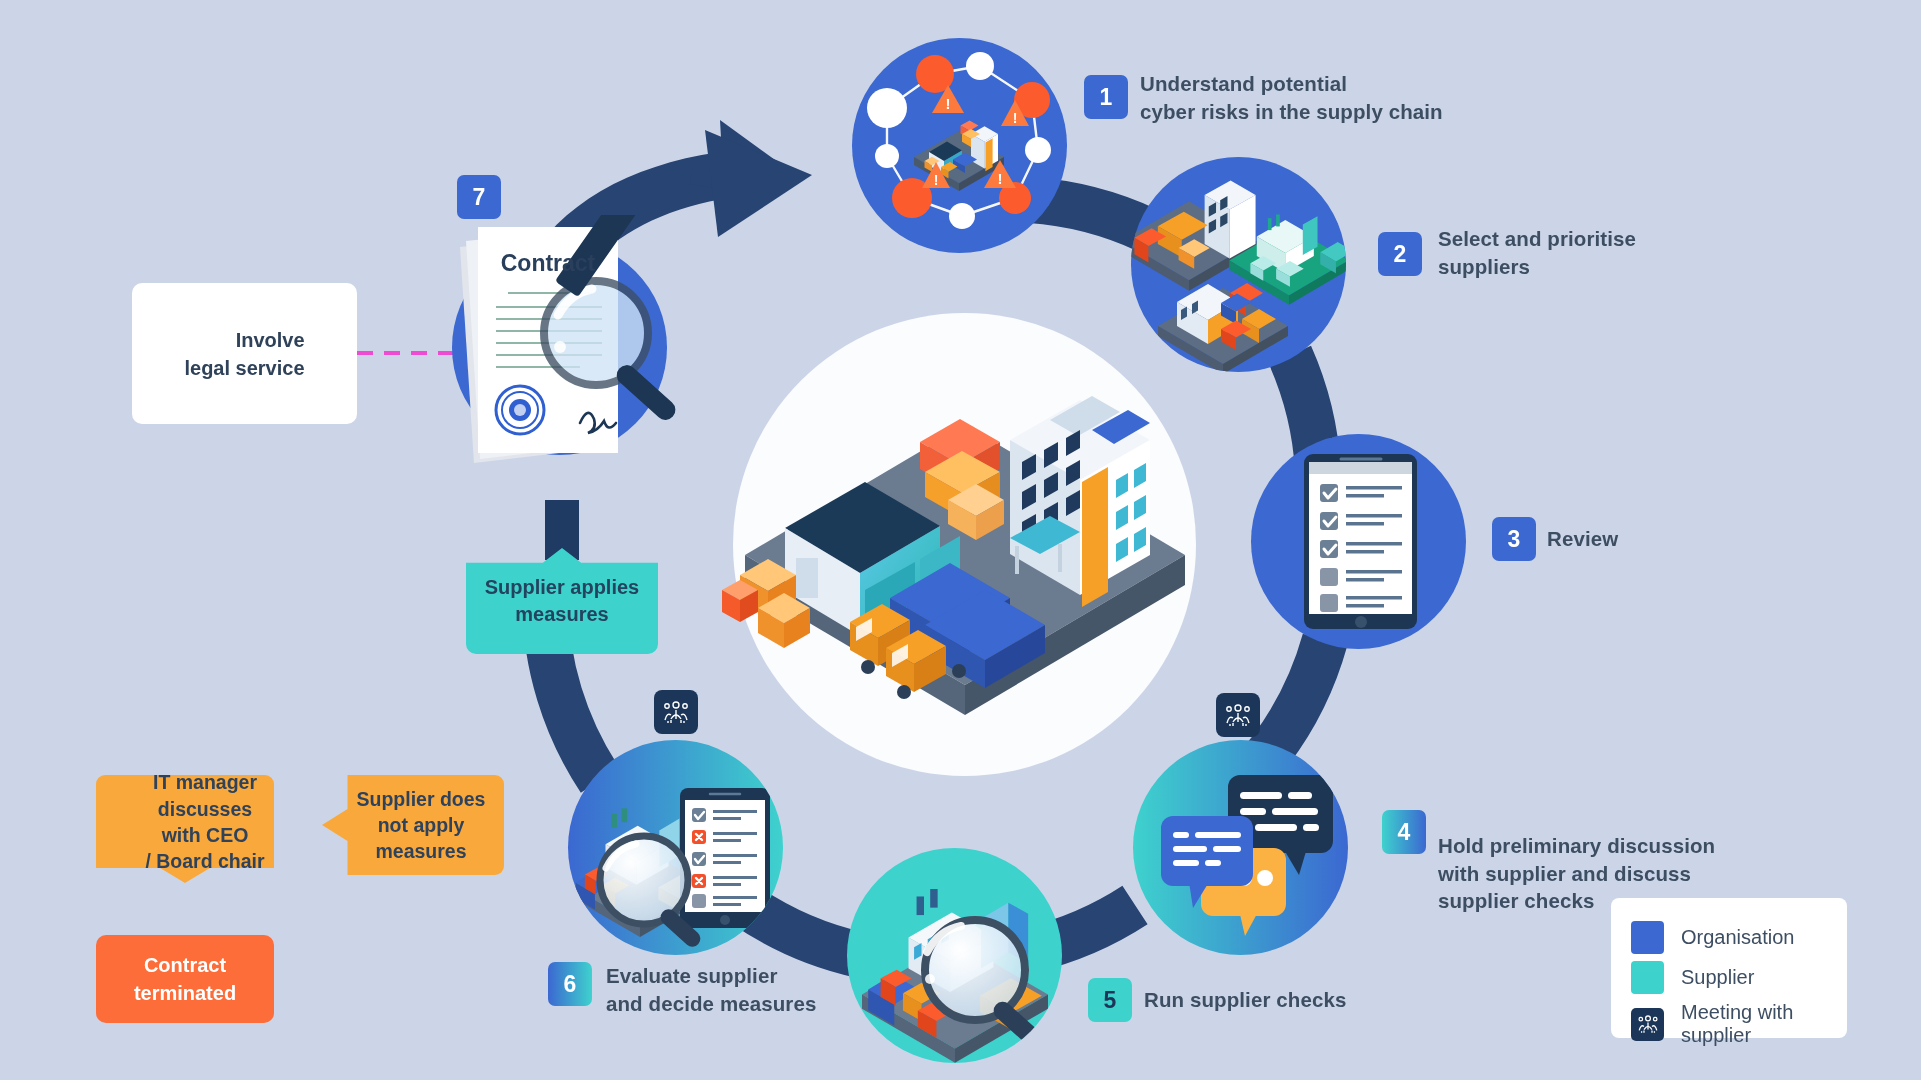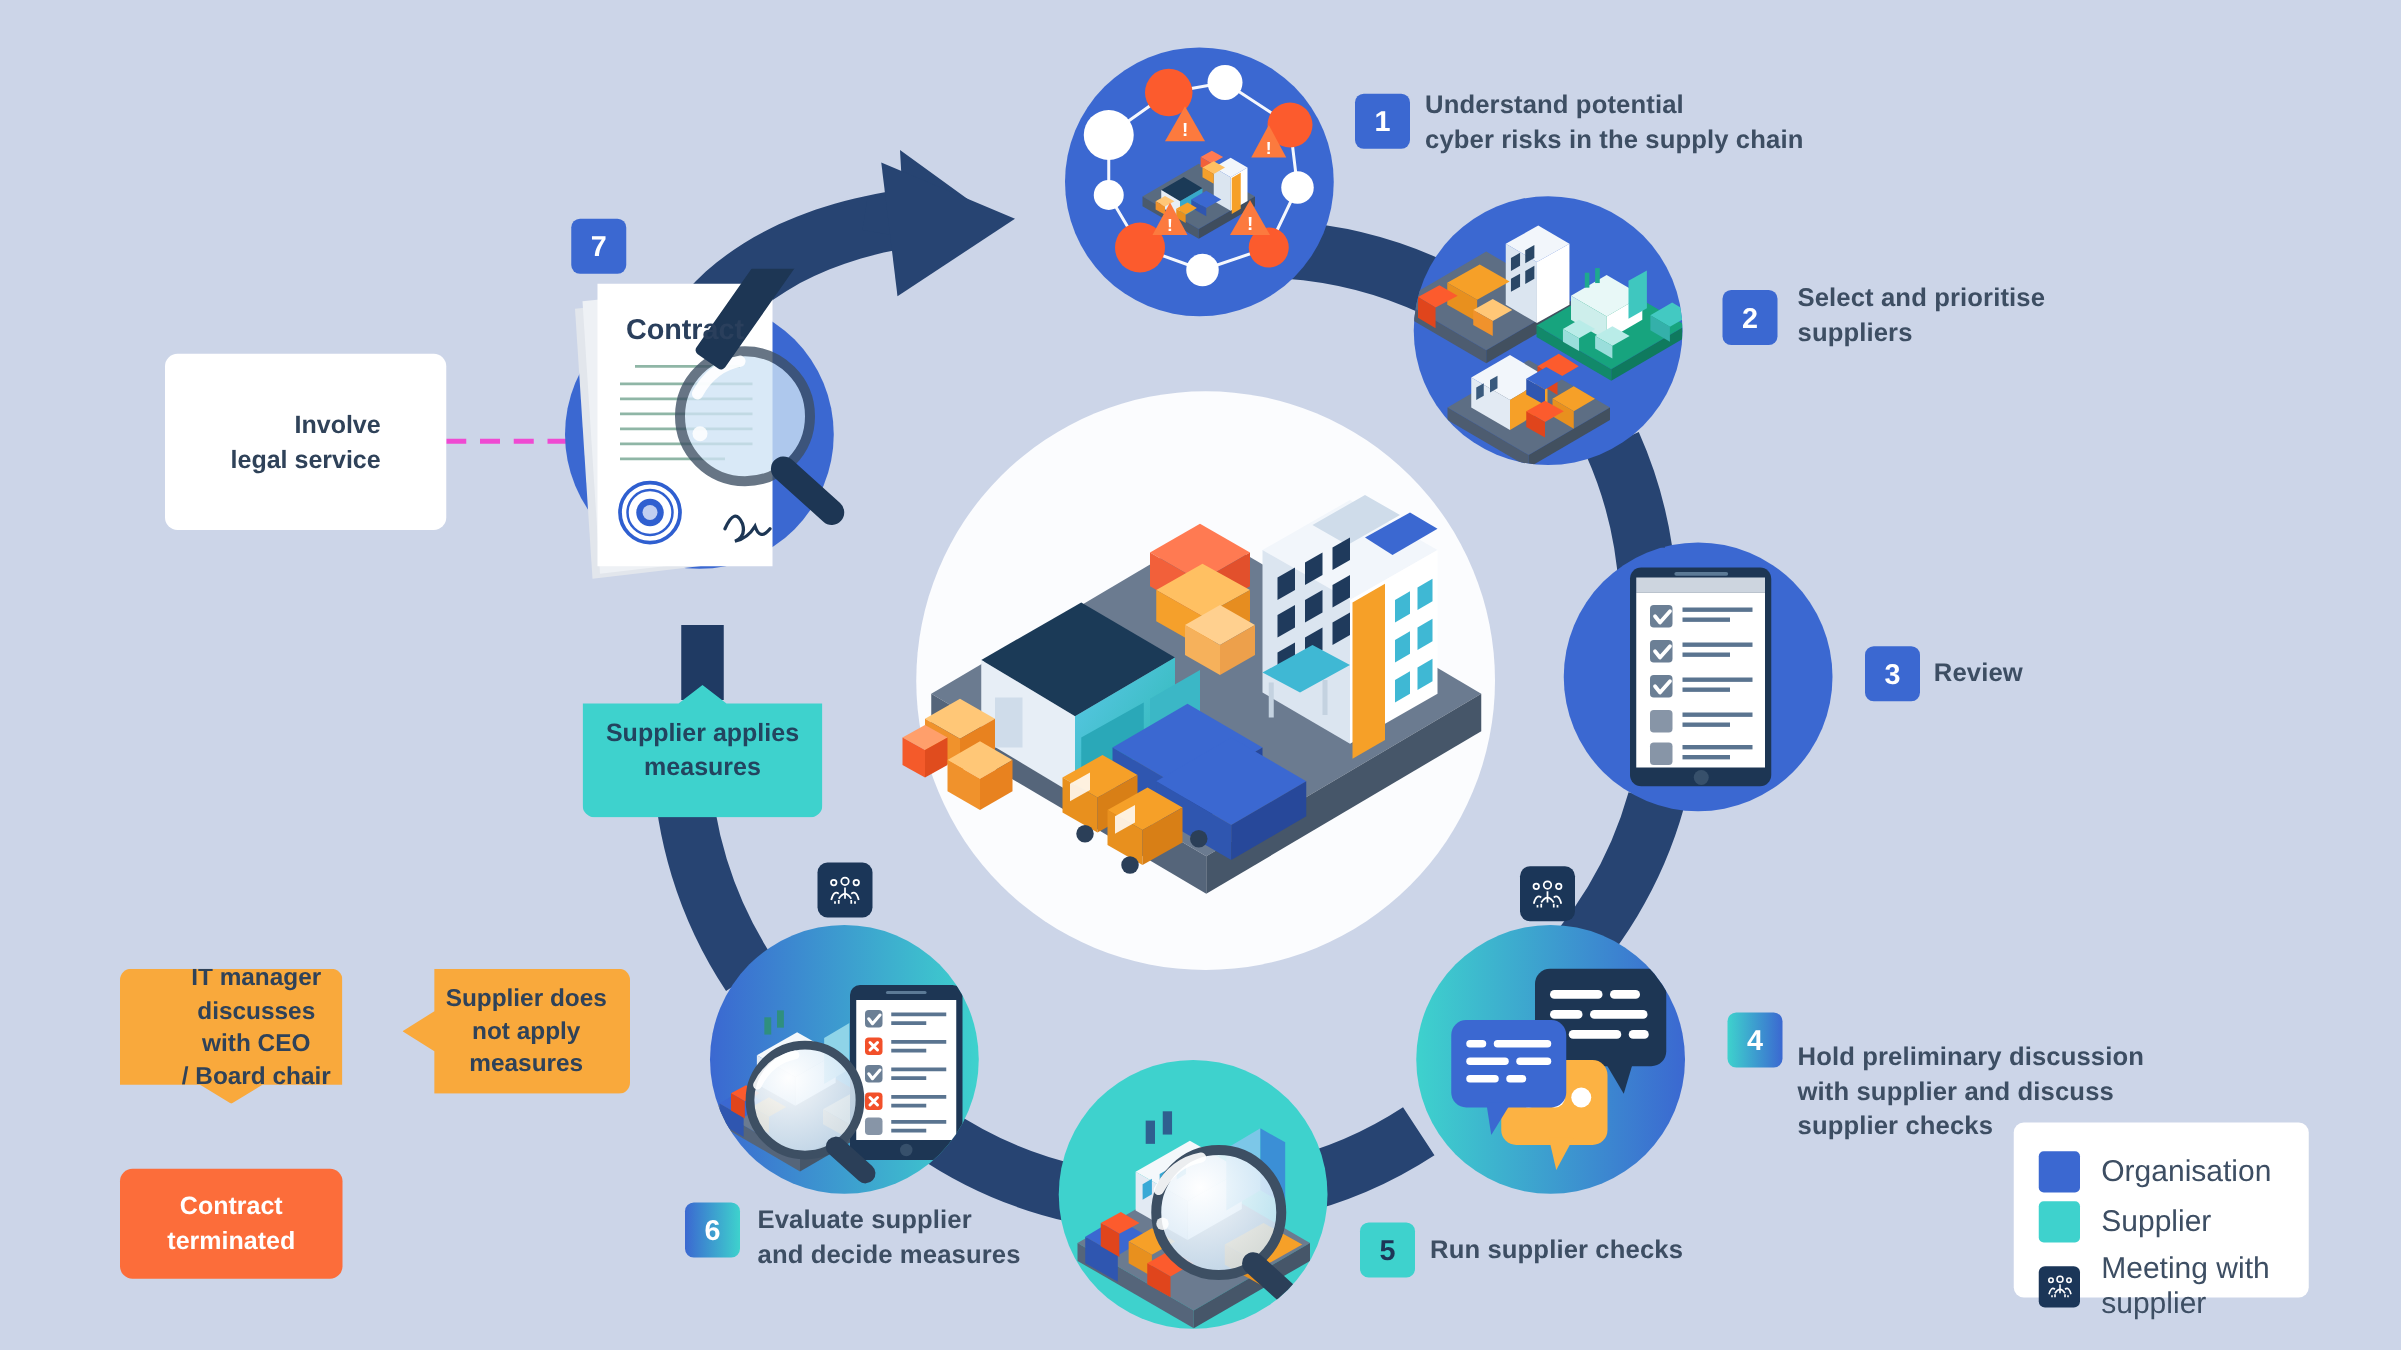--- a/index.html
+++ b/index.html
@@ -55,21 +55,21 @@
     color:#23445f;font-size:20px;font-weight:bold;line-height:1.35;white-space:pre-line;
   }
 
   
   .legend{
     position:absolute;background:#ffffff;border-radius:8px;
     padding:16px 22px 16px 20px;box-sizing:border-box;
   }
   .legend-row{display:flex;align-items:center;margin:7px 0;}
   .legend-sw{width:33px;height:33px;border-radius:4px;margin-right:17px;flex:none;}
-  .legend-txt{font-size:24px;color:#3d4e63;}
+  .legend-txt{font-size:20px;color:#3d4e63;}
   .legend-ic{width:33px;height:33px;border-radius:5px;background:#1b3658;margin-right:17px;flex:none;
              display:flex;align-items:center;justify-content:center;}
 </style>
 </head>
 <body>
 
 <div id="stage">
 
   <svg class="abs" style="left:0;top:0;" width="1921" height="1080">
     <defs>

